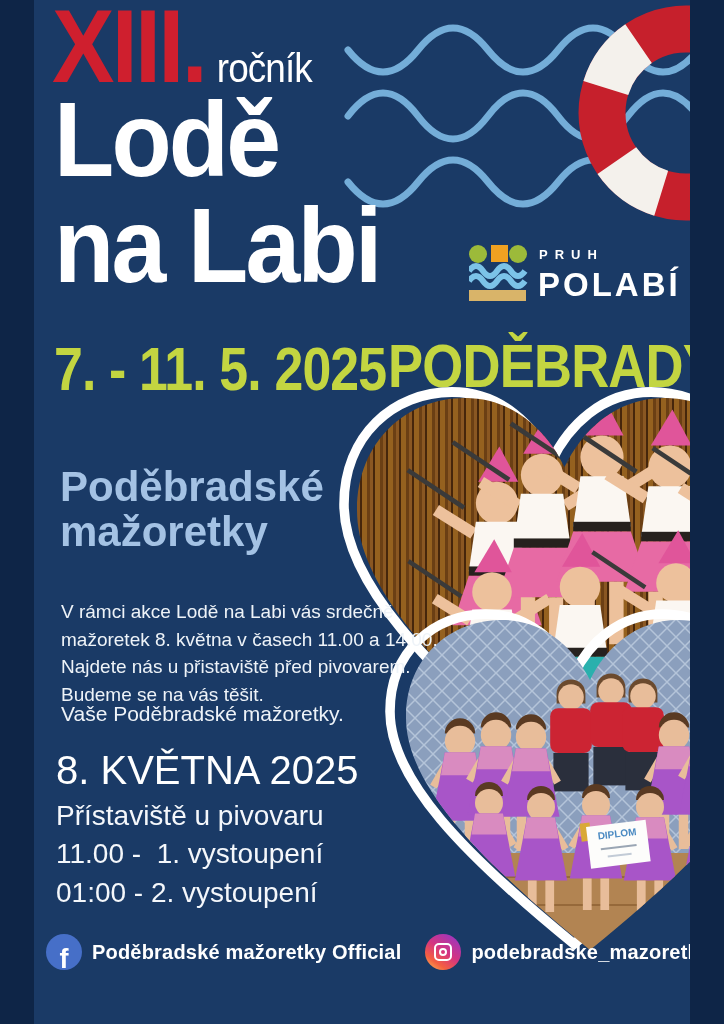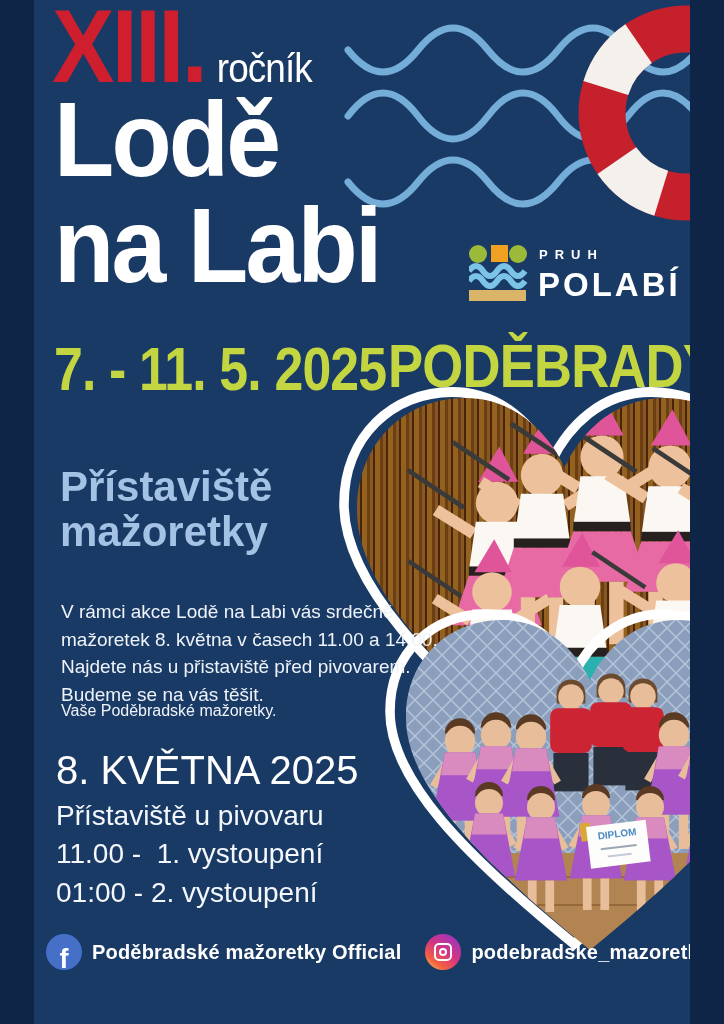--- a/index.html
+++ b/index.html
@@ -19,21 +19,21 @@
   .title{left:20px;top:86px;font-size:106px;font-weight:bold;line-height:1.0;
     transform:scaleX(0.93);transform-origin:0 0;letter-spacing:-3px;color:#fff;}
   .lime{color:#c3d541;font-weight:bold;}
   .date-range{left:20px;top:334px;font-size:61px;}
   .city{left:354px;top:330px;font-size:62px;}
   .date-range,.city{transform:scaleX(0.85);transform-origin:0 0;letter-spacing:-1px;}
 
   
   .heading{left:26px;top:464px;font-size:42px;font-weight:bold;color:#a4c2e4;line-height:1.08;letter-spacing:0;}
   .paragraph{left:27px;top:574px;font-size:19px;line-height:1.45;color:#eef3f8;margin-top:24px;}
-  .signature{left:27px;top:702px;font-size:16px;color:#eef3f8;}
+  .signature{left:27px;top:702px;font-size:21px;color:#eef3f8;}
   .event-date{left:22px;top:748px;font-size:40px;font-weight:normal;letter-spacing:0;}
   .event-line{left:22px;font-size:28px;color:#f4f7fb;white-space:pre-wrap;}
   .event-place{top:800px;}
   .event-time1{top:838px;}
   .event-time2{top:877px;}
 
   
   .footer-row{left:0;top:934px;width:724px;display:flex;align-items:center;}
   .social{display:flex;align-items:center;gap:10px;}
   .social-fb{margin-left:12px;}
@@ -199,21 +199,21 @@
           <rect x="0" y="0" width="60" height="42" fill="#fdfdfb"></rect>
           <text x="30" y="14" font-size="10" font-weight="bold" fill="#4a8ac2" text-anchor="middle">DIPLOM</text>
           <line x1="12" y1="24" x2="48" y2="24" stroke="#9aa6b4" stroke-width="2"></line>
           <line x1="18" y1="32" x2="42" y2="32" stroke="#c2cbd6" stroke-width="2"></line>
         </g>
       </g>
     </g>
   </svg>
 
   <div class="abs heading">
-    <div>Přístaviště</div>
+    <div>Poděbradské</div>
     <div>mažoretky</div>
   </div>
 
   <div class="abs paragraph">
     <div>V rámci akce Lodě na Labi vás srdečně</div>
     <div>mažoretek 8. května v časech 11.00 a 14.00.</div>
     <div>Najdete nás u přistaviště před pivovarem.</div>
     <div>Budeme se na vás těšit.</div>
   </div>
 

